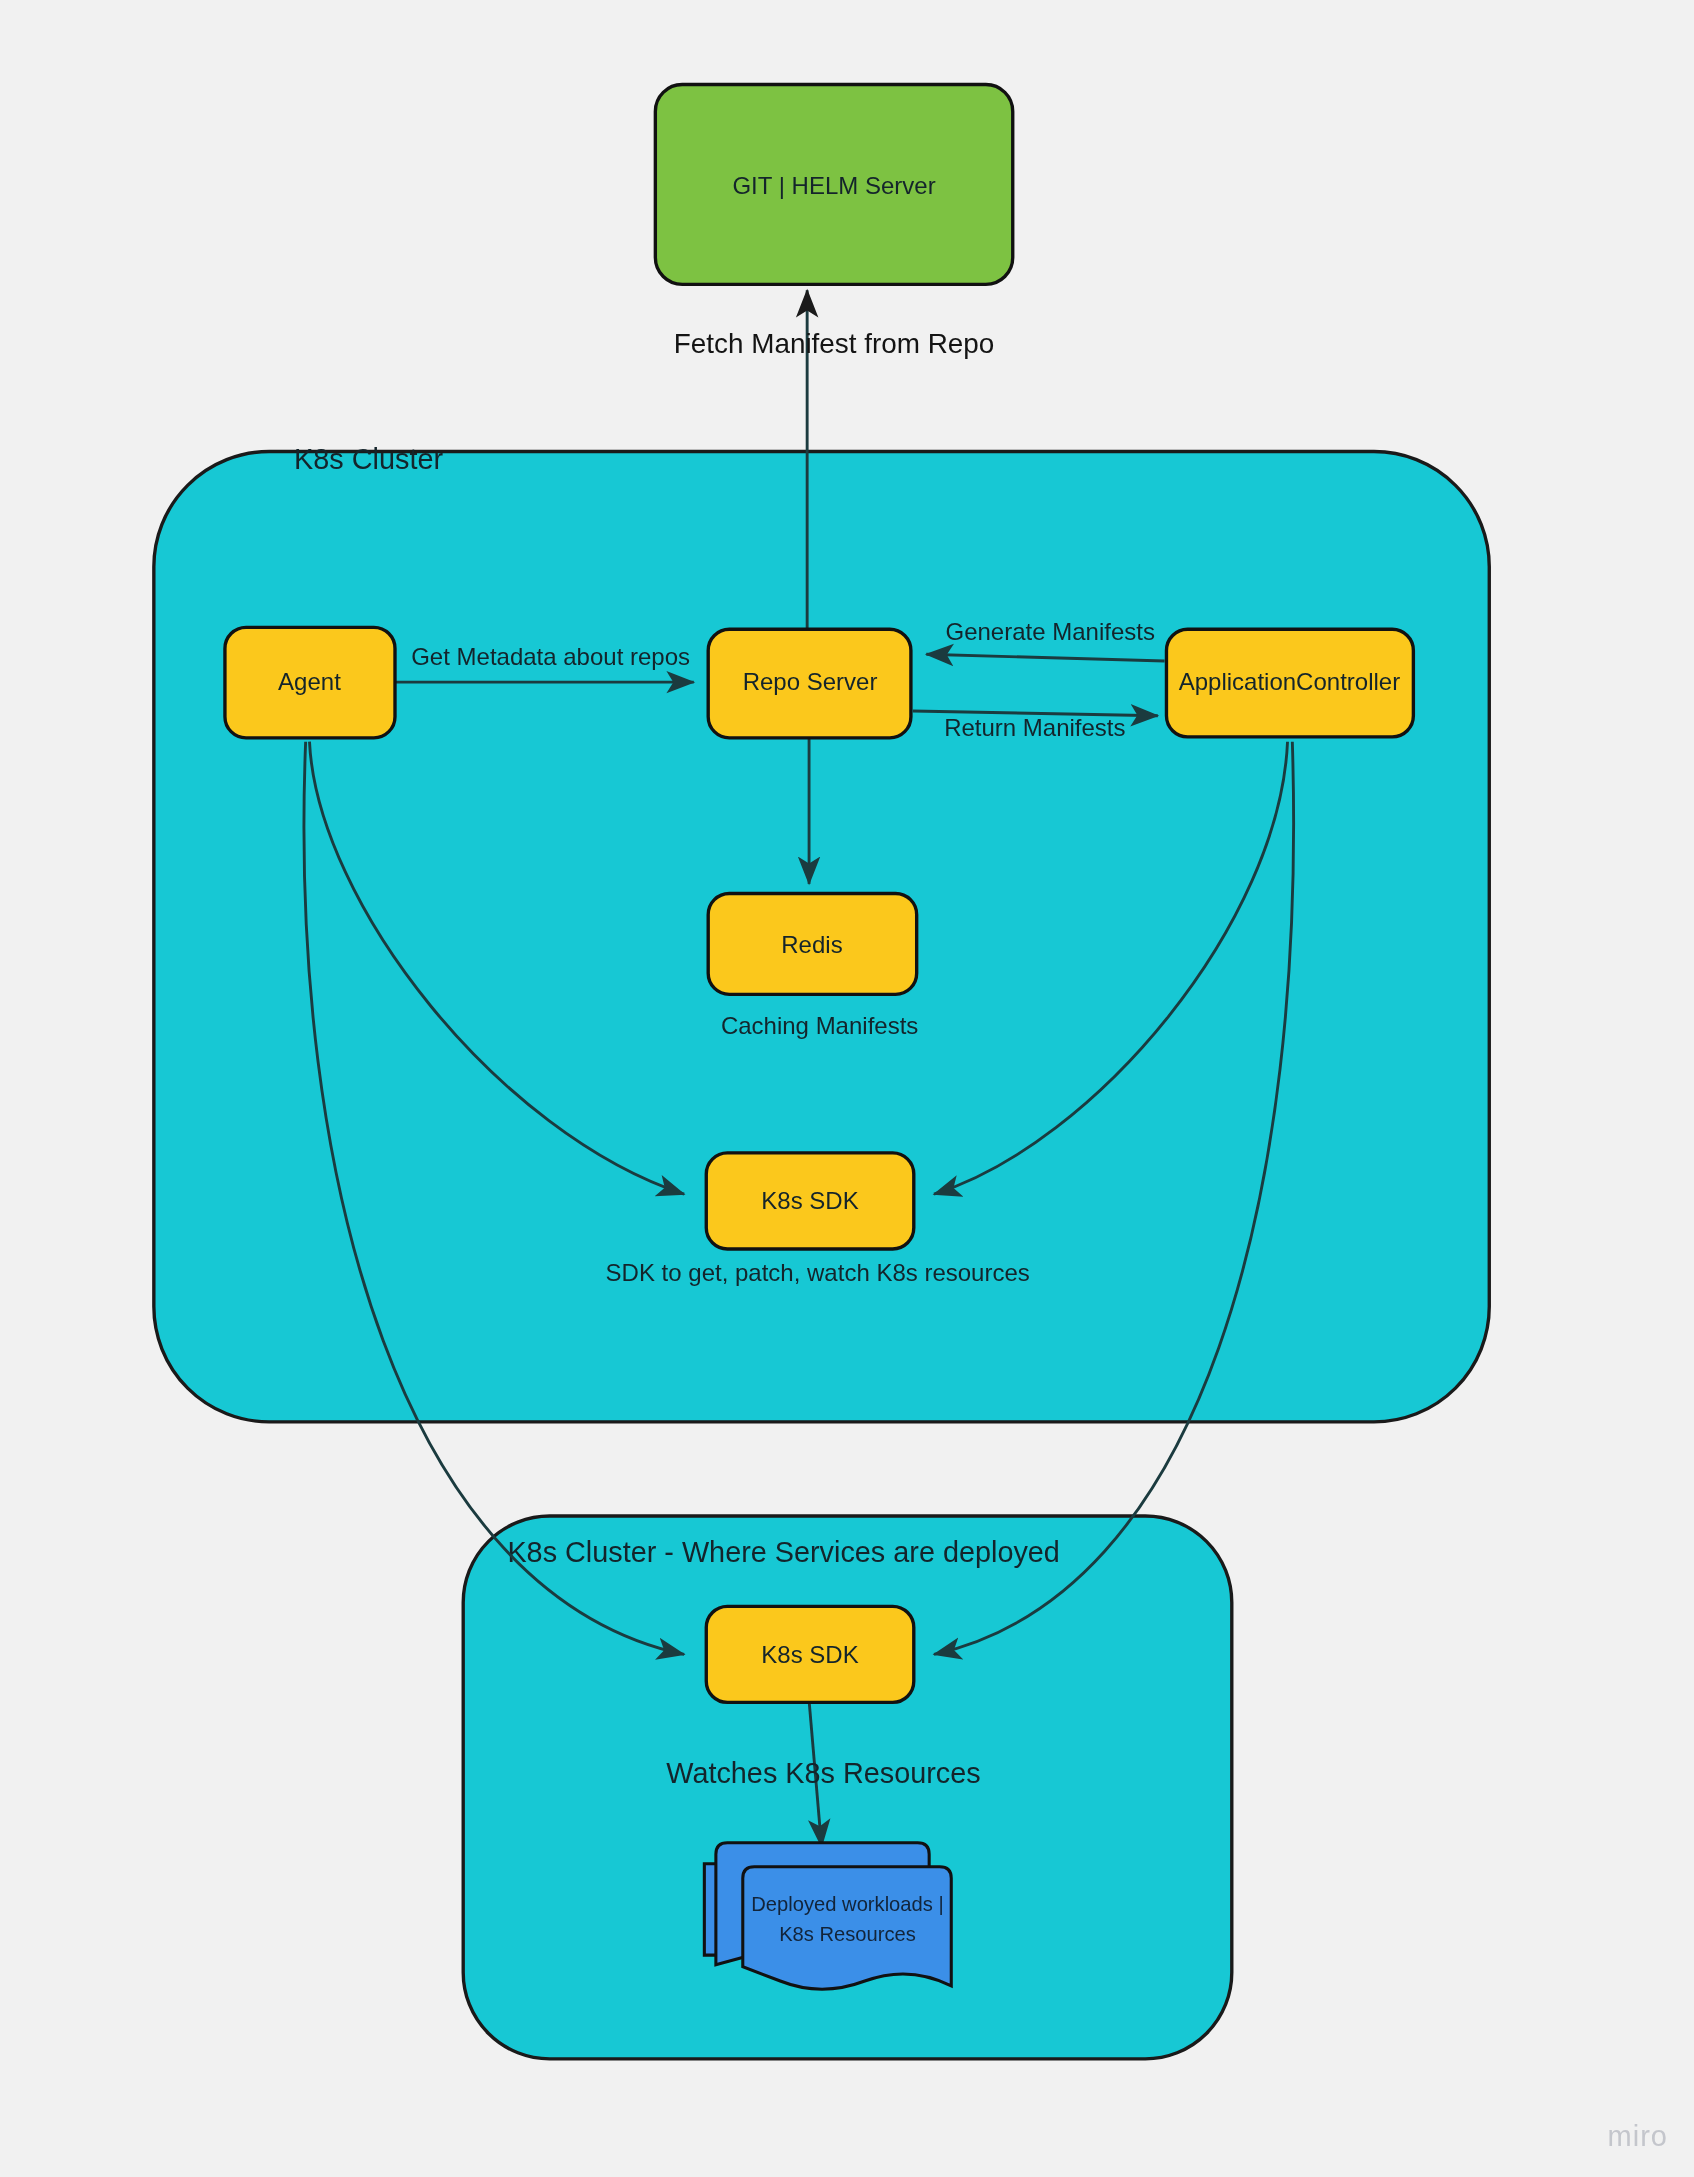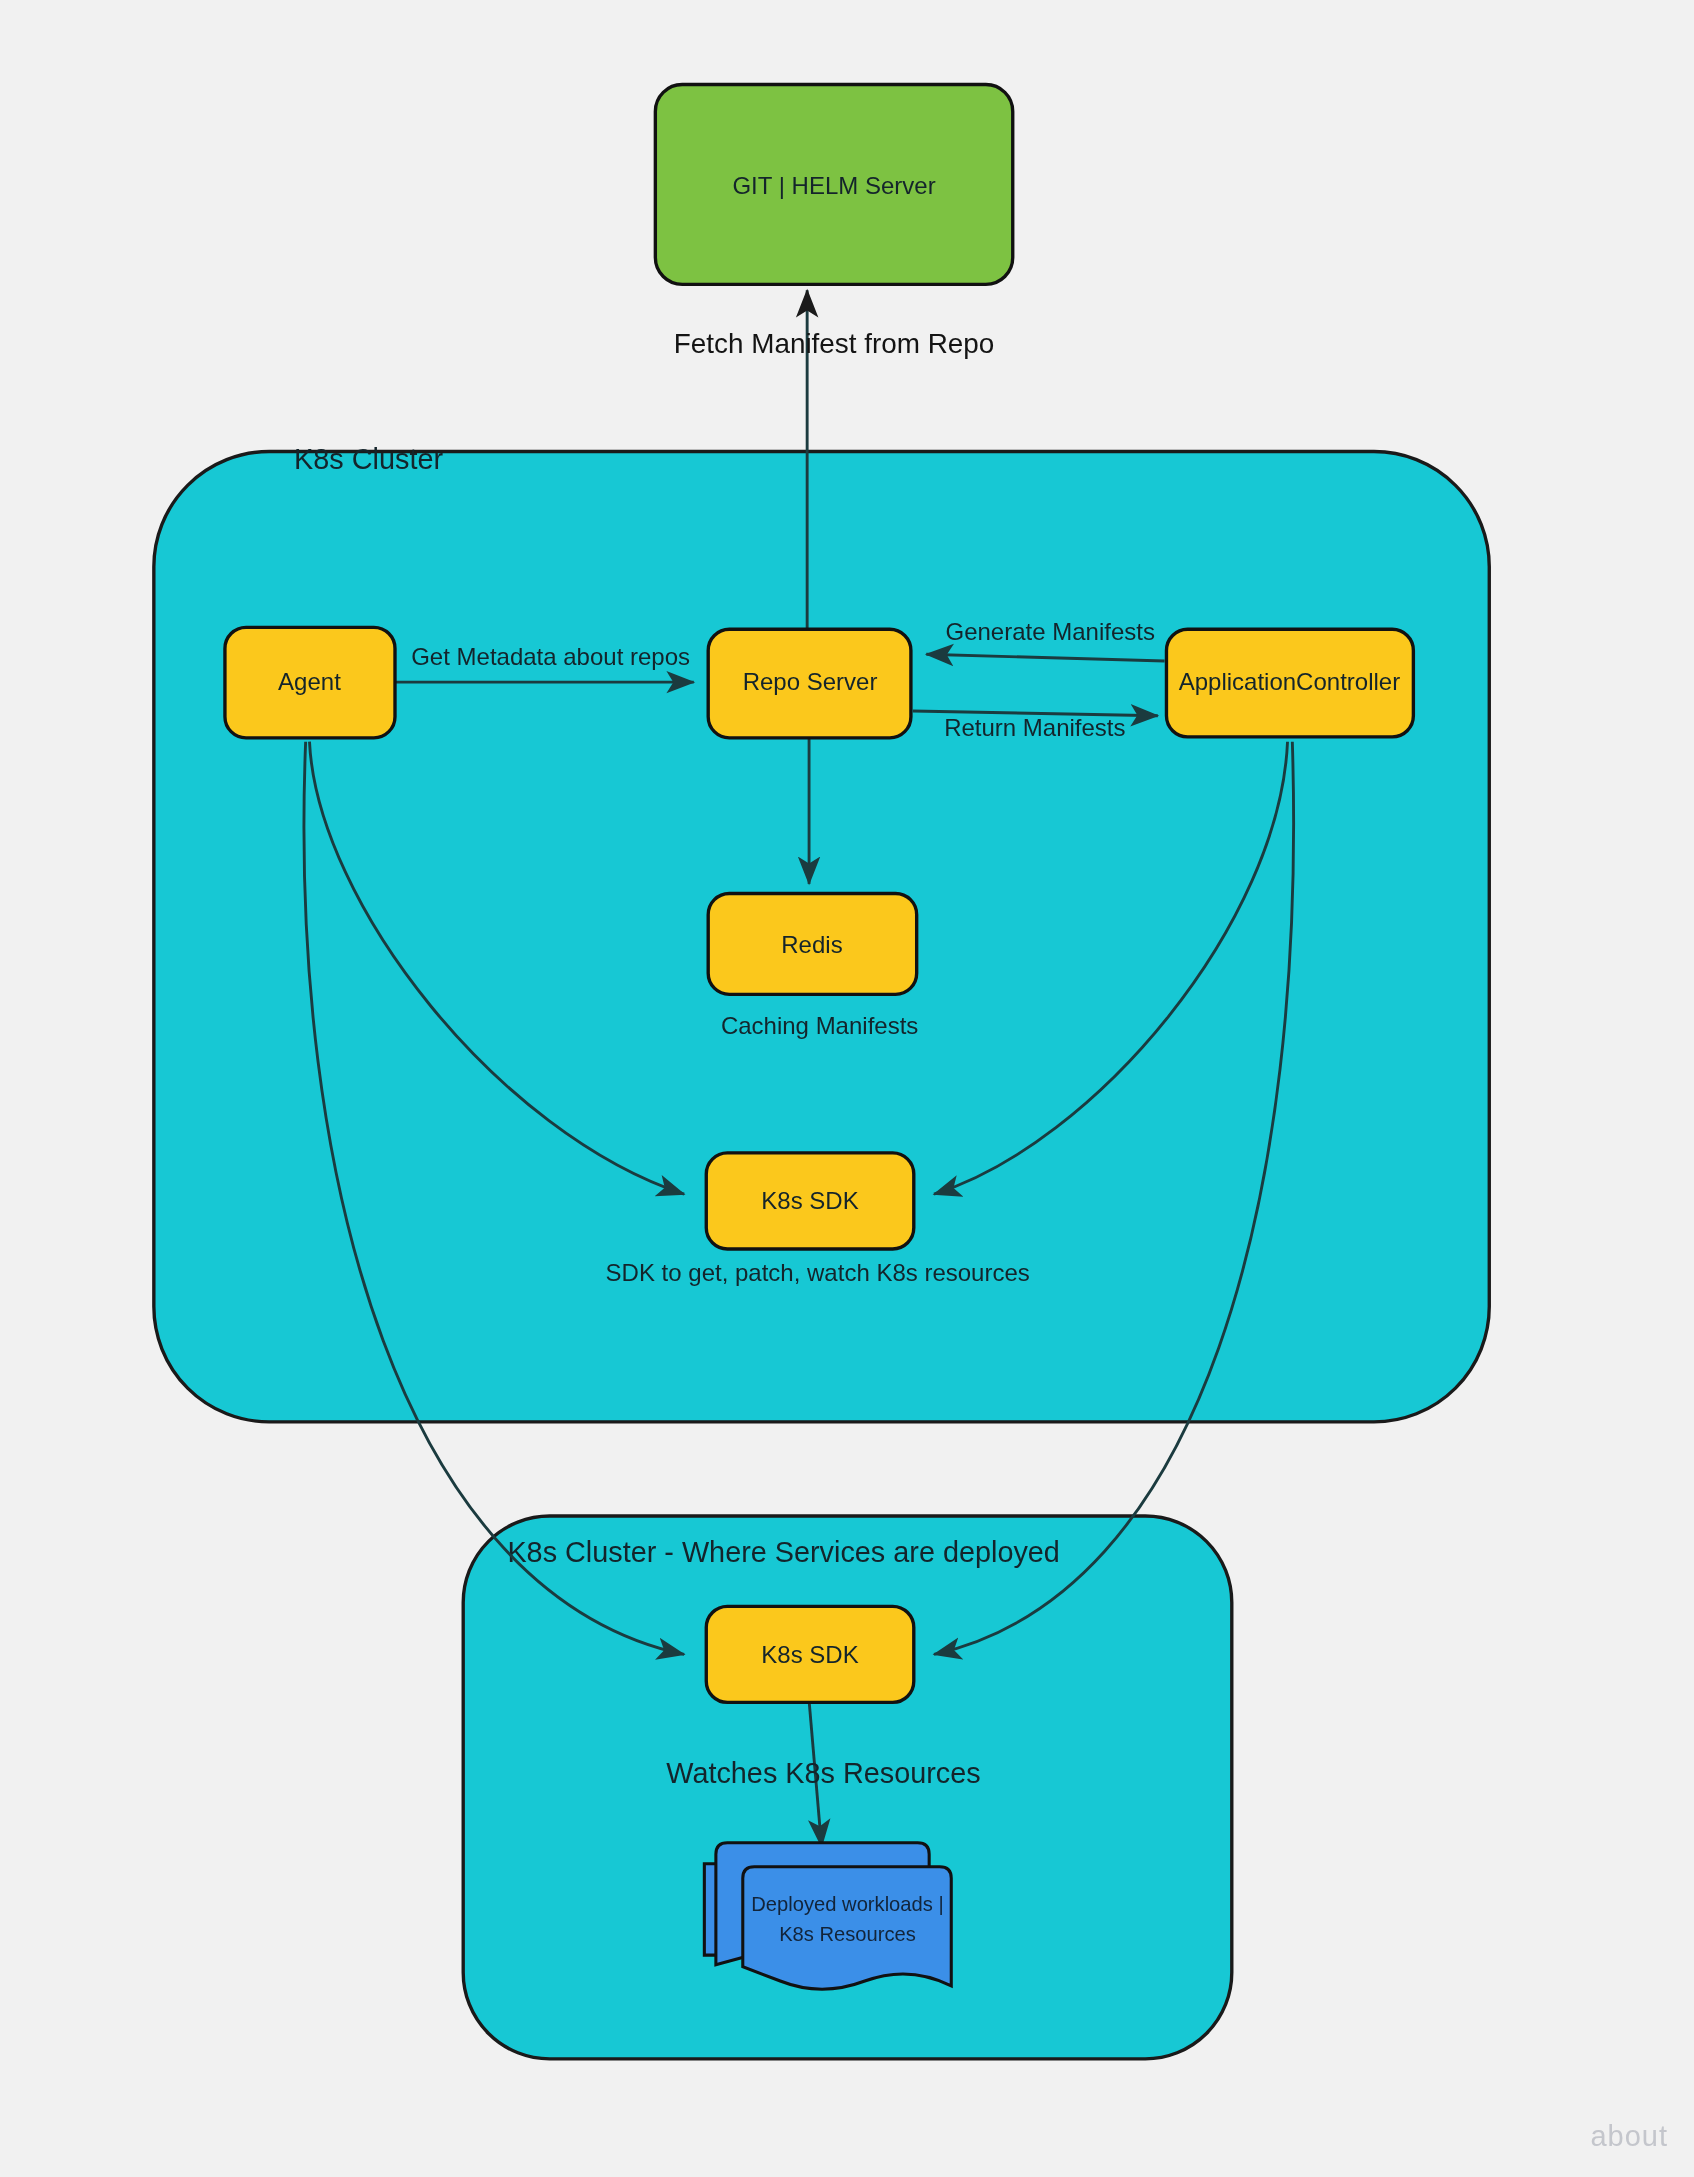--- a/index.html
+++ b/index.html
@@ -179,15 +179,15 @@
 
     <text class="edge-label" x="573" y="686">Get Metadata about repos</text>
 
     <text class="edge-label" x="1093" y="660">Generate Manifests</text>
 
     <text class="edge-label" x="1077" y="760">Return Manifests</text>
 
     <text class="edge-label-big" x="857" y="1848">Watches K8s Resources</text>
   </svg>
 
-  <div class="watermark">about</div>
+  <div class="watermark">miro</div>
 </div>
 
 
 </body></html>

